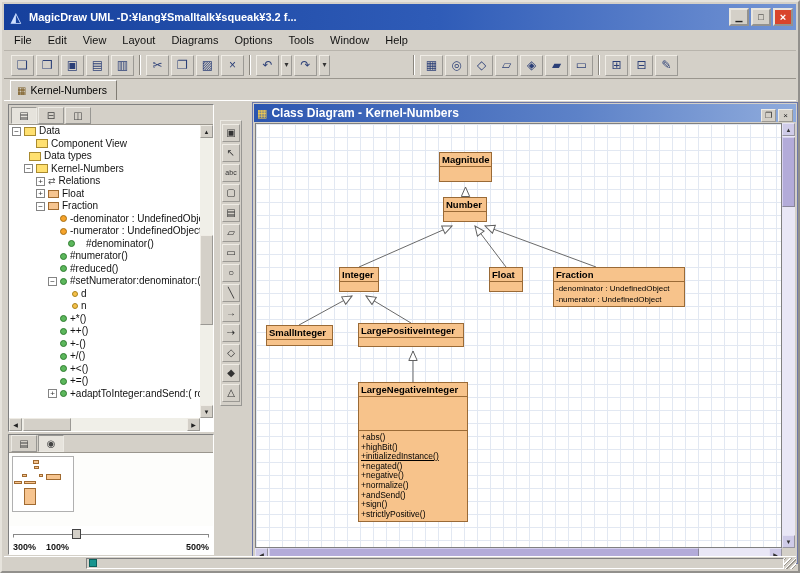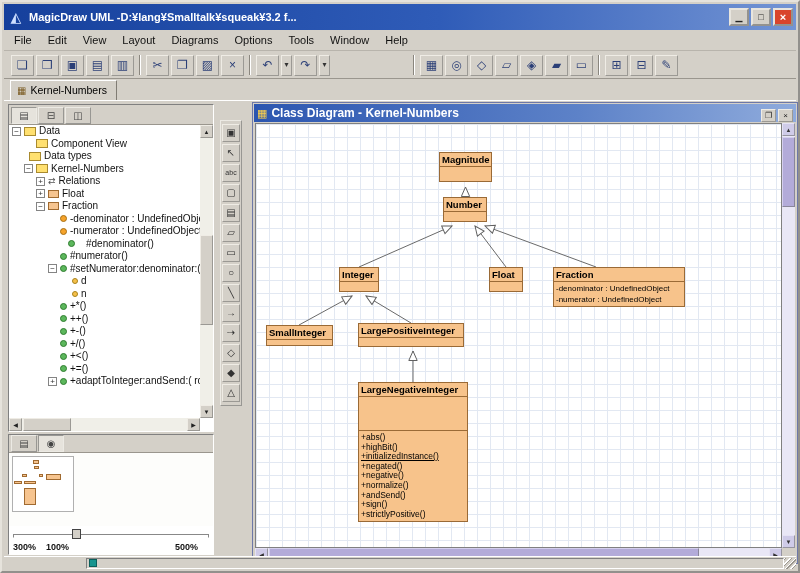--- a/index.html
+++ b/index.html
@@ -81,21 +81,21 @@
   .thumb .tbx{position:absolute;background:#f6c48f;border:1px solid #a06a30;}
   .zoom-slider{position:absolute;left:4px;right:4px;bottom:14px;height:12px;}
   .zoom-slider::before{content:"";position:absolute;left:0;right:0;top:6px;height:2px;
     border:1px solid #888;border-bottom-color:#fff;}
   .zoom-handle{position:absolute;left:30%;top:1px;width:9px;height:10px;background:#d4d0c8;
     border:1px solid #444;}
   .zoom-labels{position:absolute;left:4px;right:4px;bottom:1px;height:11px;display:flex;
     font-size:9px;color:#111;}
   .zoom-labels .sp{flex:1;}
   .zoom-labels span{margin-right:10px;font-weight:bold;}
-  .zoom-labels .zmax{margin-right:11px;}
+  .zoom-labels .zmax{margin-right:0;}
 
   
   .toolstrip{position:absolute;left:218px;top:118px;width:22px;display:flex;flex-direction:column;
     align-items:center;background:#d4d0c8;border:1px outset #eceae4;padding:2px 0;}
   .strip-btn{width:18px;height:18px;margin:1px 0;background:#d4d0c8;border:1px outset #efece5;
     font-size:10px;line-height:10px;padding:0;color:#333;}
 
   
   .dwin{position:absolute;left:250px;top:100px;width:546px;height:462px;background:#d4d0c8;
     border:1px solid #6d78a8;}
@@ -261,20 +261,25 @@
           <span class="expander hidden-exp"></span>
           <span class="tree-ic ic-operation"></span>
           <span class="tree-label">#denominator()</span>
         </div>
         <div class="tree-row" style="padding-left: 39px;">
           <span class="expander hidden-exp"></span>
           <span class="tree-ic ic-operation"></span>
           <span class="tree-label">#numerator()</span>
         </div>
         <div class="tree-row" style="padding-left: 39px;">
+          <span class="expander hidden-exp"></span>
+          <span class="tree-ic ic-operation"></span>
+          <span class="tree-label">#reduced()</span>
+        </div>
+        <div class="tree-row" style="padding-left: 39px;">
           <span class="expander">−</span>
           <span class="tree-ic ic-operation"></span>
           <span class="tree-label">#setNumerator:denominator:( n</span>
         </div>
         <div class="tree-row" style="padding-left: 51px;">
           <span class="expander hidden-exp"></span>
           <span class="tree-ic ic-param"></span>
           <span class="tree-label">d</span>
         </div>
         <div class="tree-row" style="padding-left: 51px;">

